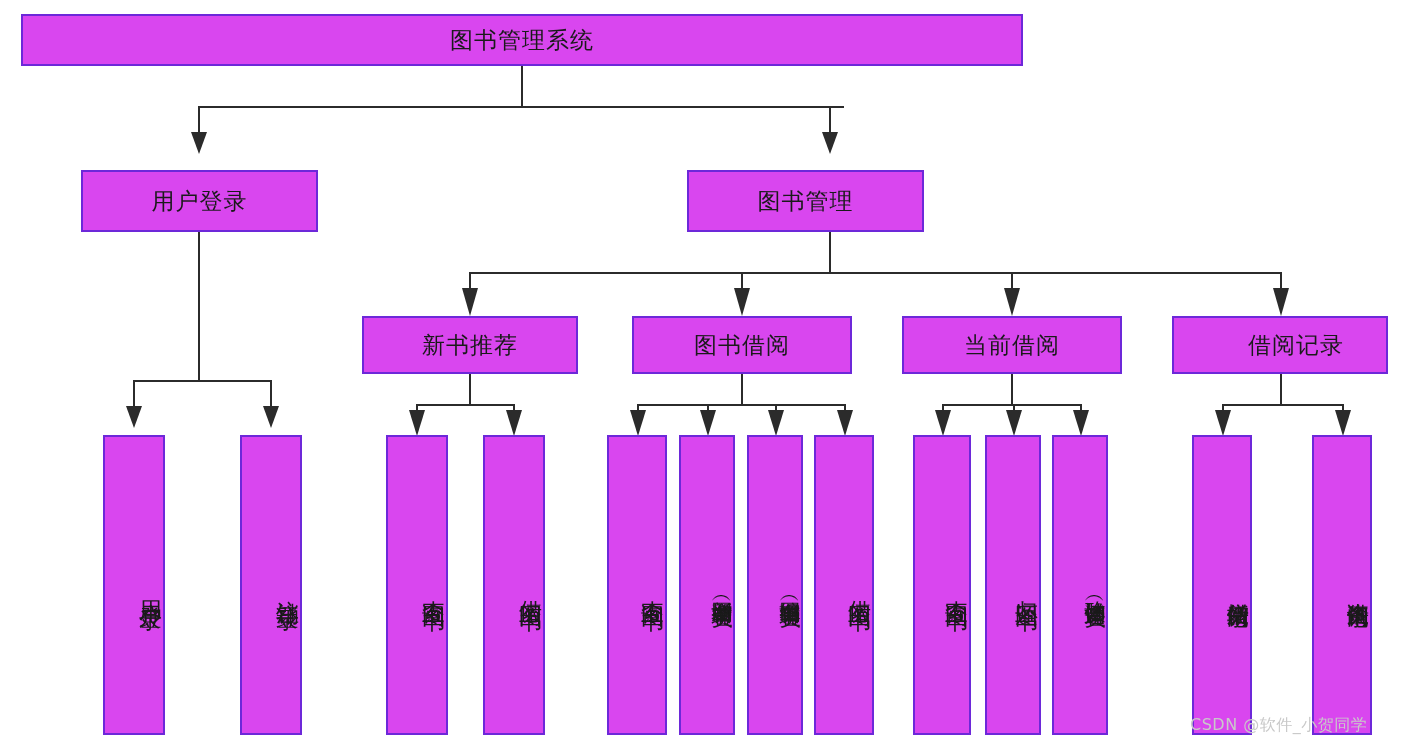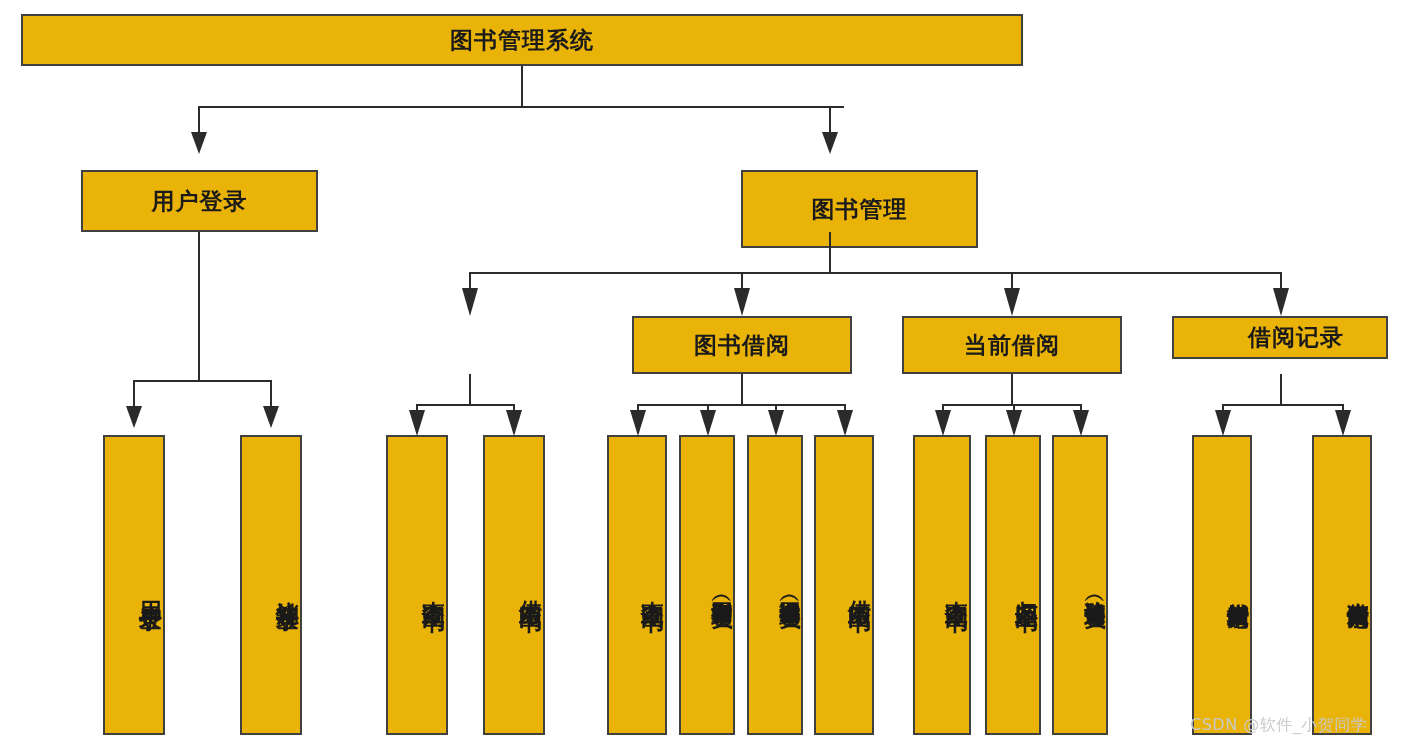--- a/index.html
+++ b/index.html
@@ -13,27 +13,26 @@
   #canvas {
     position: relative;
     width: 1405px;
     height: 747px;
     background: #ffffff;
     overflow: hidden;
   }
   .node {
     position: absolute;
     box-sizing: border-box;
-    border: 2px solid #404040;
-    background: #eab308;
+    border: 2px solid #6d28d9;
+    background: #d946ef;
     display: flex;
     align-items: center;
     justify-content: center;
     color: #1a1a1a;
-    font-weight: bold;
   }
   .node.level0,
   .node.level1,
   .node.level2 {
     font-size: 23px;
     letter-spacing: 1px;
   }
   .node.leaf {
     font-size: 23px;
     writing-mode: vertical-rl;
@@ -87,21 +86,21 @@
   <div class="edge-v" style="left:521px; top:66px; height:40px;"></div>
   <div class="edge-h" style="left:198px; top:106px; width:646px;"></div>
   <div class="edge-v" style="left:198px; top:106px; height:28px;"></div>
   <div class="edge-v" style="left:829px; top:106px; height:28px;"></div>
   <div class="arrow" style="left:191px; top:132px;"></div>
   <div class="arrow" style="left:822px; top:132px;"></div>
 
   <div class="node level1" style="left:81px; top:170px; width:237px; height:62px;">
     <span>用户登录</span>
   </div>
-  <div class="node level1" style="left:741px; top:170px; width:237px; height:78px;">
+  <div class="node level1" style="left:687px; top:170px; width:237px; height:62px;">
     <span>图书管理</span>
   </div>
 
   <div class="edge-v" style="left:198px; top:232px; height:148px;"></div>
   <div class="edge-h" style="left:133px; top:380px; width:137px;"></div>
   <div class="edge-v" style="left:133px; top:380px; height:28px;"></div>
   <div class="edge-v" style="left:270px; top:380px; height:28px;"></div>
   <div class="arrow" style="left:126px; top:406px;"></div>
   <div class="arrow" style="left:263px; top:406px;"></div>
 
@@ -109,27 +108,30 @@
   <div class="edge-h" style="left:469px; top:272px; width:811px;"></div>
   <div class="edge-v" style="left:469px; top:272px; height:18px;"></div>
   <div class="edge-v" style="left:741px; top:272px; height:18px;"></div>
   <div class="edge-v" style="left:1011px; top:272px; height:18px;"></div>
   <div class="edge-v" style="left:1280px; top:272px; height:18px;"></div>
   <div class="arrow" style="left:462px; top:288px; border-top-width:28px;"></div>
   <div class="arrow" style="left:734px; top:288px; border-top-width:28px;"></div>
   <div class="arrow" style="left:1004px; top:288px; border-top-width:28px;"></div>
   <div class="arrow" style="left:1273px; top:288px; border-top-width:28px;"></div>
 
+  <div class="node level2" style="left:362px; top:316px; width:216px; height:58px;">
+    <span>新书推荐</span>
+  </div>
   <div class="node level2" style="left:632px; top:316px; width:220px; height:58px;text-align:right;">
     <span>图书借阅</span>
   </div>
   <div class="node level2" style="left:902px; top:316px; width:220px; height:58px;justify-content:center;">
     <span>当前借阅</span>
   </div>
-  <div class="node level2" style="left:1172px; top:316px; width:216px; height:43px;padding-left:32px;">
+  <div class="node level2" style="left:1172px; top:316px; width:216px; height:58px;padding-left:32px;">
     <span>借阅记录</span>
   </div>
 
   <div class="edge-v" style="left:469px; top:374px; height:30px;"></div>
   <div class="edge-h" style="left:416px; top:404px; width:98px;"></div>
   <div class="edge-v" style="left:416px; top:404px; height:8px;"></div>
   <div class="edge-v" style="left:513px; top:404px; height:8px;"></div>
   <div class="arrow" style="left:409px; top:410px; border-top-width:26px;"></div>
   <div class="arrow" style="left:506px; top:410px; border-top-width:26px;"></div>
 

